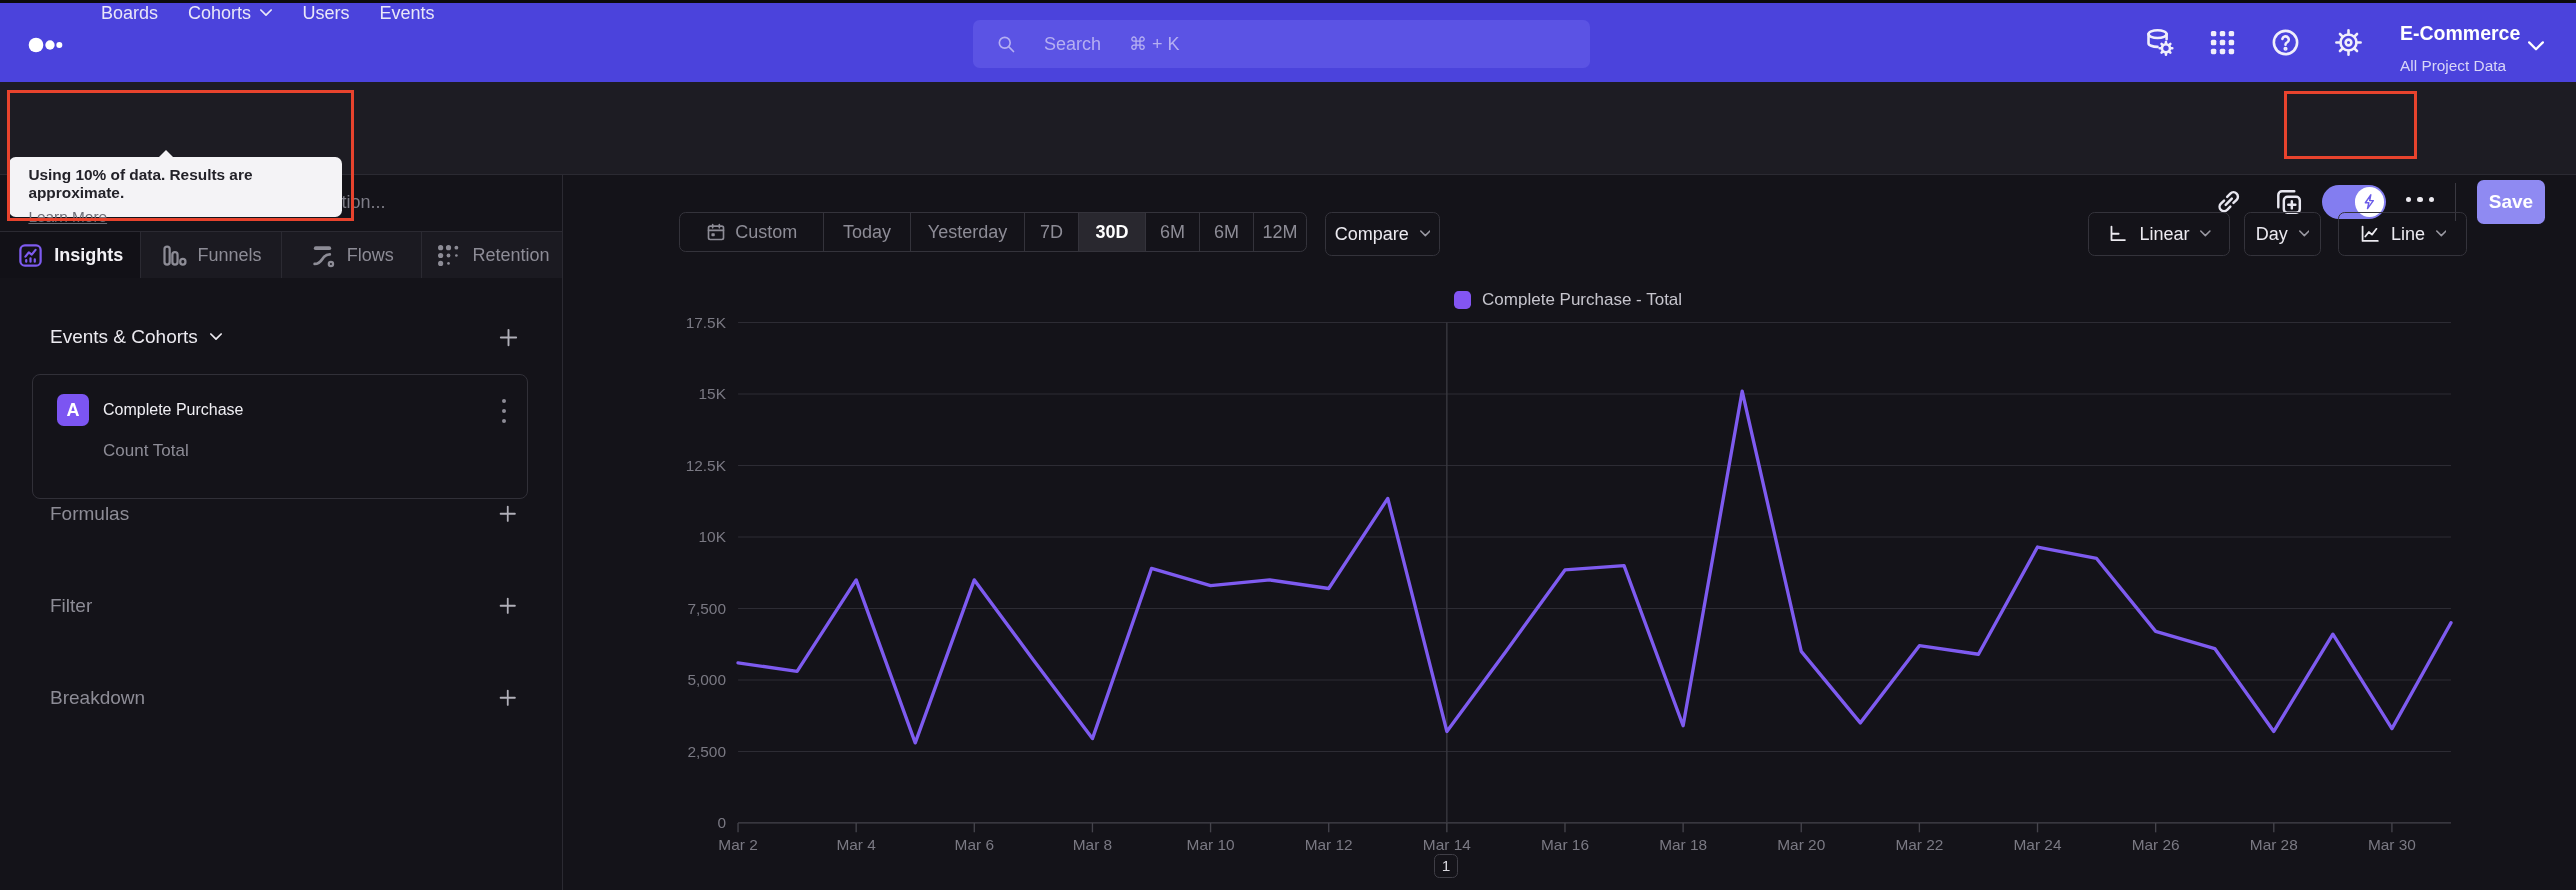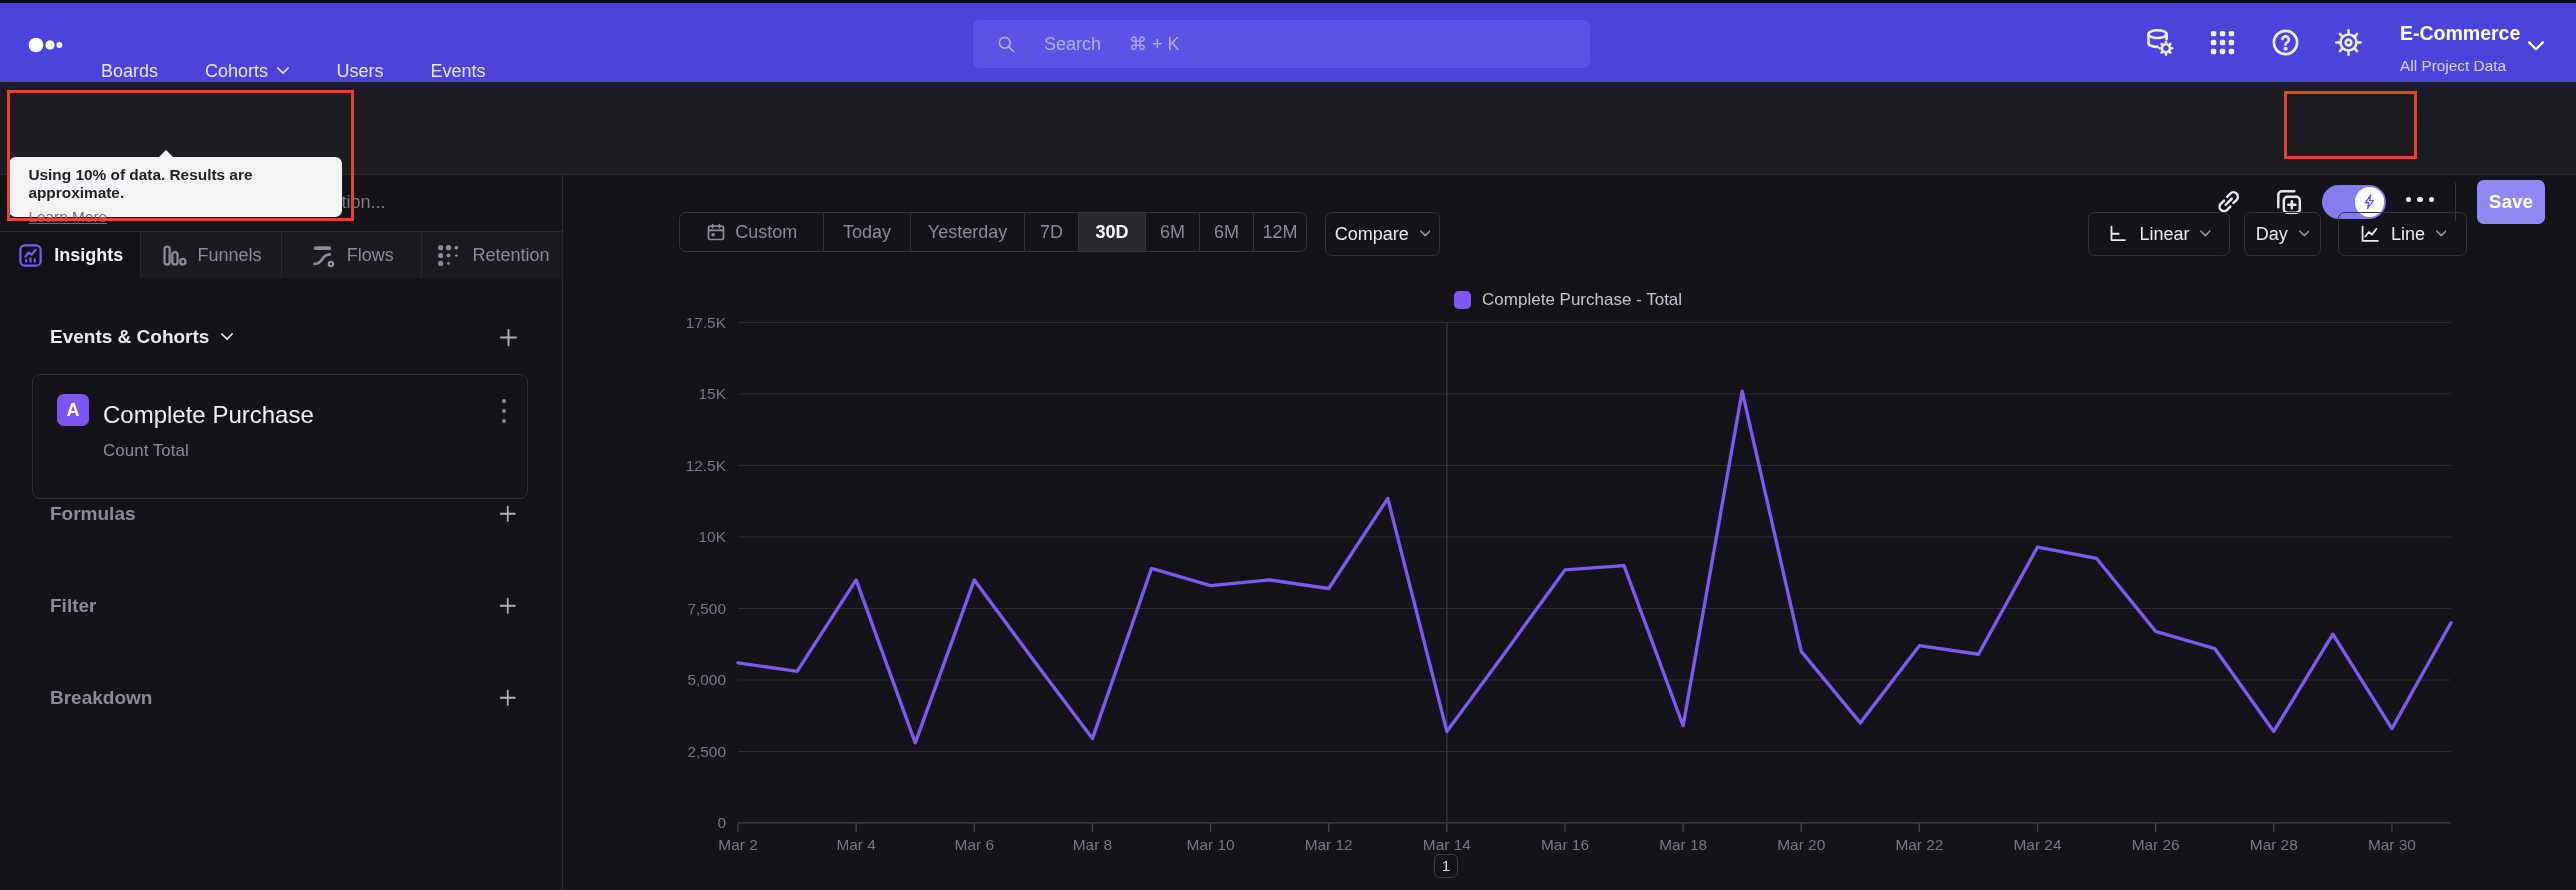--- a/index.html
+++ b/index.html
@@ -13,21 +13,21 @@
   }
   *{margin:0;padding:0;box-sizing:border-box}
   html,body{width:2576px;height:890px;overflow:hidden}
   body{background:var(--page);font-family:"Liberation Sans",sans-serif;color:var(--text);position:relative}
   .abs{position:absolute}
   svg{display:block}
   .ico{stroke:currentColor;fill:none;stroke-width:2;stroke-linecap:round;stroke-linejoin:round}
   
   .topstrip{left:0;top:0;width:2576px;height:2.7px;background:#0c0b0e}
   .topbar{left:0;top:2.7px;width:2576px;height:79px;background:var(--nav)}
-  .navitems{left:101px;top:0;height:79px;display:flex;align-items:flex-end;gap:47px;color:#e9e7f8;font-size:18px;font-weight:500}
+  .navitems{left:101px;top:0;height:79px;display:flex;align-items:flex-start;gap:30px;color:#e9e7f8;font-size:18px;font-weight:500}
   .navitem{display:flex;align-items:center;gap:9.4px;cursor:pointer}
   .searchbox{left:973px;top:17.4px;width:617px;height:48px;background:var(--nav-search);border-radius:6.7px;display:flex;align-items:center;padding-left:23px;gap:28px;color:#b5aff2;font-size:18px}
   .nav-icons{left:2144px;top:24px;display:flex;gap:32px;color:#f0eefb}
   .nav-icons .nicon{width:31px;height:31px}
   .account{left:2400px;top:21.5px;line-height:1}
   .acct-project{font-size:19.5px;font-weight:700;color:#ffffff}
   .acct-scope{font-size:15.4px;color:#d9d6f8;margin-top:14px}
   .acct-chev{left:2528px;top:38px;color:#fff}
   
   .titlebar{left:0;top:82px;width:2576px;height:93px;background:var(--titlebar);border-bottom:0.7px solid var(--border)}
@@ -49,26 +49,26 @@
   .redbox{border:3.4px solid var(--red);z-index:20;pointer-events:none}
   
   .side-border{left:562px;top:174px;width:0.7px;height:716px;background:var(--border)}
   .tabs{left:0;top:231px;width:562px;height:47px;display:flex;border-top:0.7px solid var(--border)}
   .tab{flex:1;display:flex;align-items:center;justify-content:center;gap:10.7px;font-size:18px;color:var(--muted);background:var(--tab-bg);border-right:0.7px solid var(--border);cursor:pointer}
   .tab:last-child{border-right:none}
   .tab .ticon{width:27px;height:27px}
   .tab.active{background:var(--tab-active-bg);color:#f2f1f5;font-weight:600}
   .tab.active .ticon{color:var(--accent)}
   .sec-row{left:0;width:562px;height:32px}
-  .sec-label{position:absolute;left:50px;top:50%;transform:translateY(-50%);font-size:19px;font-weight:700;color:var(--muted);display:flex;align-items:center;gap:12px}
+  .sec-label{position:absolute;left:50px;top:50%;transform:translateY(-50%);font-size:19px;font-weight:400;color:var(--muted);display:flex;align-items:center;gap:12px}
   .sec-label.bright{color:#eceaf0}
   .plusbtn{position:absolute;left:494px;top:50%;transform:translateY(-50%);width:28px;height:28px;color:#b0afb8;display:flex;align-items:center;justify-content:center;cursor:pointer}
   .event-card{left:32px;top:374px;width:496px;height:125px;border:0.7px solid var(--card-border);border-radius:8px}
   .abadge{position:absolute;left:24px;top:19px;width:32px;height:32px;border-radius:6.7px;background:#7c55f2;color:#fff;font-size:18px;font-weight:600;display:flex;align-items:center;justify-content:center}
-  .ev-name{position:absolute;left:70px;top:25.5px;font-size:24px;color:#f0eff4}
+  .ev-name{position:absolute;left:70px;top:25.5px;font-size:16px;color:#f0eff4}
   .ev-metric{position:absolute;left:70px;top:66px;font-size:17px;color:var(--muted)}
   .kebab{position:absolute;right:17.4px;top:20px;display:flex;flex-direction:column;gap:6px;padding:4px;cursor:pointer}
   .kebab i{width:4px;height:4px;border-radius:50%;background:#8d8c96}
   
   .rangegroup{left:679px;top:212px;height:40px;display:flex;border:0.7px solid #34333b;border-radius:6.7px;overflow:hidden}
   .rseg{display:flex;align-items:center;justify-content:center;gap:9.4px;font-size:18px;color:var(--muted);border-right:0.7px solid #34333b;cursor:pointer}
   .rseg:last-child{border-right:none}
   .rseg.active{background:#29282f;color:#fff;font-weight:600}
   .btn{top:212px;height:44px;border:0.7px solid #34333b;border-radius:6.7px;display:flex;align-items:center;justify-content:center;gap:10.7px;font-size:18px;color:#eceaf0;cursor:pointer}
   .btn .chev{color:#9a99a2}

